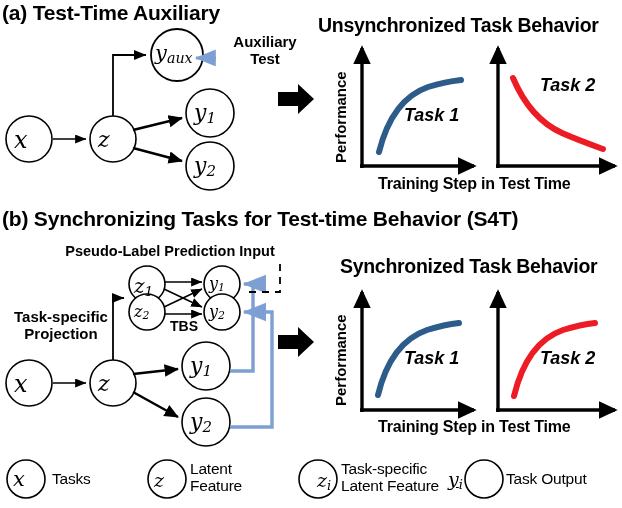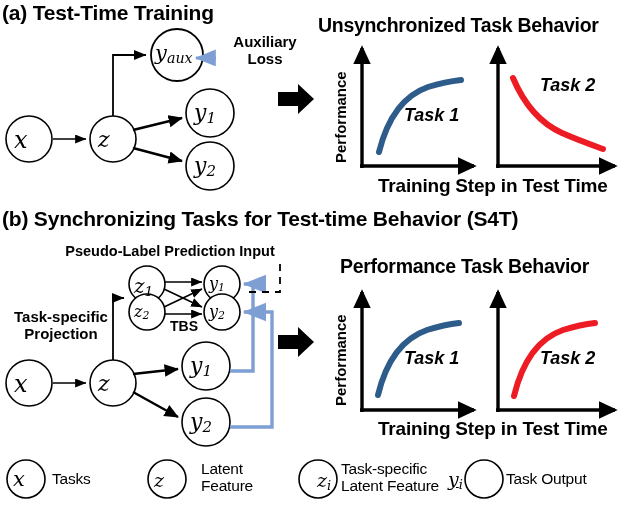--- a/index.html
+++ b/index.html
@@ -42,21 +42,21 @@
     color: #000;
     white-space: nowrap;
     letter-spacing: -0.3px;
   }
   #chart-heading-a { left: 318px; top: 14px; }
   #chart-heading-b { left: 340px; top: 255px; }
 
   .axis-label-x {
     position: absolute;
     font-weight: bold;
-    font-size: 19px;
+    font-size: 16px;
     color: #000;
     white-space: nowrap;
     letter-spacing: -0.2px;
   }
   #xlabel-a { left: 378px; top: 175px; }
   #xlabel-b { left: 378px; top: 418px; }
 
   .axis-label-y {
     position: absolute;
     font-weight: bold;
@@ -224,38 +224,38 @@
     </g>
 
     <g>
       <circle cx="26" cy="479" r="19" fill="#fff" stroke="#000" stroke-width="1.6"></circle>
       <circle cx="167" cy="479" r="19" fill="#fff" stroke="#000" stroke-width="1.6"></circle>
       <circle cx="318" cy="479" r="19" fill="#fff" stroke="#000" stroke-width="1.6"></circle>
       <circle cx="484" cy="479" r="19" fill="#fff" stroke="#000" stroke-width="1.6"></circle>
     </g>
   </svg>
 
-  <div class="panel-title" id="panel-a-title">(a) Test-Time Training</div>
+  <div class="panel-title" id="panel-a-title">(a) Test-Time Auxiliary</div>
   <div class="panel-title" id="panel-b-title">(b) Synchronizing Tasks for Test-time Behavior (S4T)</div>
 
   <div class="chart-heading" id="chart-heading-a">Unsynchronized Task Behavior</div>
-  <div class="chart-heading" id="chart-heading-b">Performance Task Behavior</div>
+  <div class="chart-heading" id="chart-heading-b">Synchronized Task Behavior</div>
 
   <div class="axis-label-x" id="xlabel-a">Training Step in Test Time</div>
   <div class="axis-label-y" id="ylabel-a">Performance</div>
   <div class="axis-label-x" id="xlabel-b">Training Step in Test Time</div>
   <div class="axis-label-y" id="ylabel-b">Performance</div>
 
   <div class="task-tag" id="task1-a">Task 1</div>
   <div class="task-tag" id="task2-a">Task 2</div>
   <div class="task-tag" id="task1-b">Task 1</div>
   <div class="task-tag" id="task2-b">Task 2</div>
 
   <div class="side-text" id="aux-loss-label">Auxiliary
-Loss</div>
+Test</div>
   <div class="side-text" id="pseudo-label-loss">Pseudo-Label Prediction Input</div>
   <div class="side-text" id="task-specific-projection">Task-specific
 Projection</div>
   <div class="side-text" id="tbs-label">TBS</div>
 
   <div class="node-glyph" style="left:14px; top:126px; width:30px; font-size:24px;">
     <span>x</span>
   </div>
   <div class="node-glyph" style="left:98px; top:127px; width:30px; font-size:22px;">
     <span>z</span>
@@ -296,21 +296,21 @@
   </div>
 
   <div class="node-glyph" style="left:13px; top:467px; width:28px; font-size:21px;">
     <span>x</span><span class="sub"></span>
   </div>
   <div class="legend-text" style="left:52px; top:470px; width:90px;">Tasks</div>
 
   <div class="node-glyph" style="left:154px; top:469px; width:28px; font-size:19px;">
     <span>z</span><span class="sub"></span>
   </div>
-  <div class="legend-text" style="left:190px; top:460px; width:100px;margin-left:11px;">Latent
+  <div class="legend-text" style="left:190px; top:460px; width:100px;">Latent
 Feature</div>
 
   <div class="node-glyph" style="left:305px; top:469px; width:28px; font-size:19px;margin-left:12px;">
     <span>z</span><span class="sub">i</span>
   </div>
   <div class="legend-text" style="left:341px; top:460px; width:150px;">Task-specific
 Latent Feature</div>
 
   <div class="node-glyph" style="left:448px; top:468px; width:28px; font-size:19px;text-decoration:underline;">
     <span>y</span><span class="sub">i</span>

